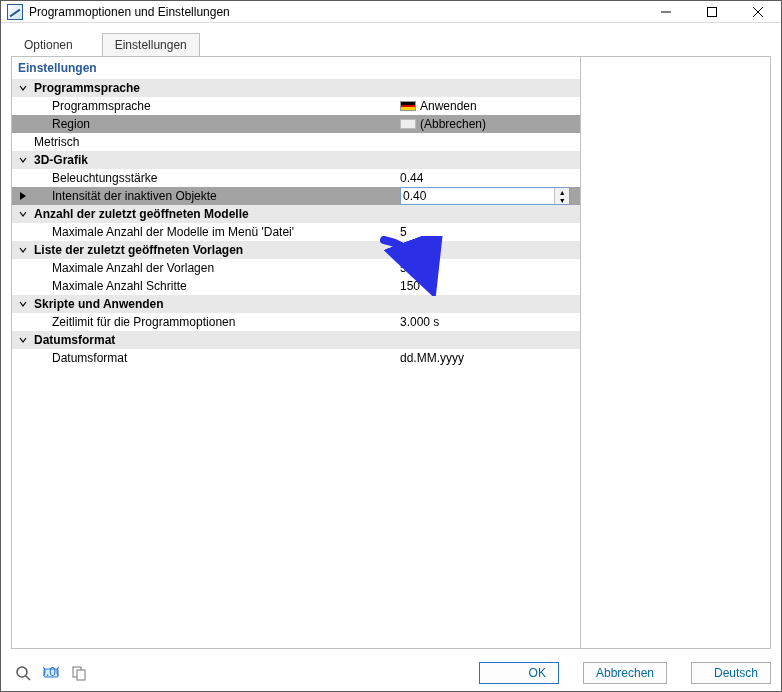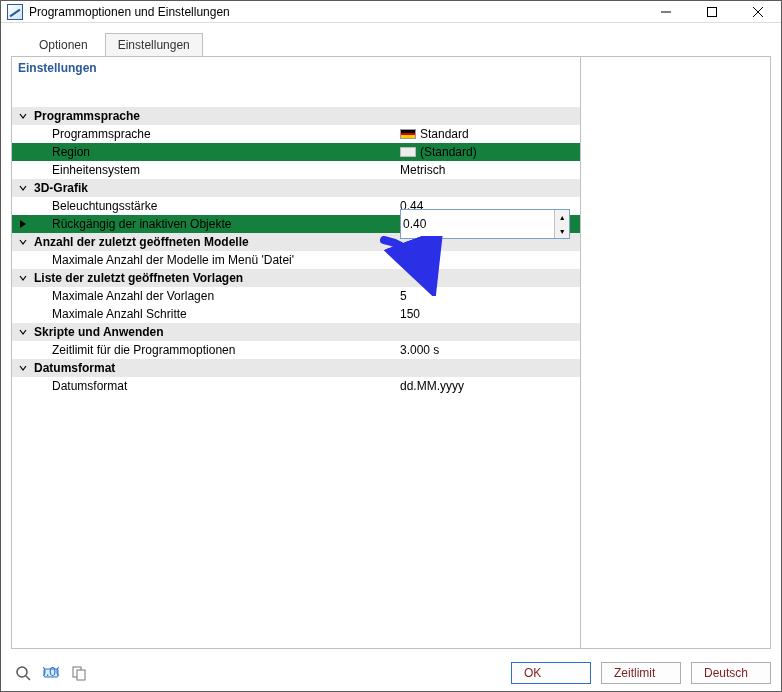--- a/index.html
+++ b/index.html
@@ -10,61 +10,61 @@
     .titlebar { height: 22px; display: flex; align-items: center; padding-left: 6px; border-bottom: 1px solid #dcdcdc; }
     .titlebar .app-icon { width: 16px; height: 16px; margin-right: 6px; position: relative; }
     .titlebar .app-icon::before { content: ""; position: absolute; inset: 0; border: 1px solid #2a5a9a; background: linear-gradient(135deg,#fff,#cde3f9); }
     .titlebar .app-icon::after { content: ""; position: absolute; left: 2px; top: 8px; width: 12px; height: 2px; background: #2a5a9a; transform: rotate(-35deg); }
     .titlebar .title { color: #000; }
     .titlebar .spacer { flex: 1; }
     .titlebar .win-btn { width: 46px; height: 30px; display: flex; align-items: center; justify-content: center; color: #000; }
     .titlebar .win-btn svg { display: block; }
 
     
-    .tabs { display: flex; padding: 10px 10px 0 25px; gap: 4px; }
+    .tabs { display: flex; padding: 10px 10px 0 10px; gap: 16px; }
     .tab { padding: 4px 12px; border: 1px solid transparent; border-bottom: none; color: #333; }
     .tab.active { background: #f5f5f5; border-color: #c0c0c0; }
     .tab-content-wrap { flex: 1; min-height: 0; padding: 0 10px 8px 10px; display: flex; }
 
     
     .panel { flex: 1; display: flex; border: 1px solid #c0c0c0; background: #fff; }
     .left-pane { flex: 1; display: flex; flex-direction: column; min-width: 0; }
     .right-pane { width: 190px; border-left: 1px solid #c0c0c0; }
     .pane-title { color: #2a5a9a; padding: 4px 6px 4px 6px; font-weight: bold; background: #fff; }
-    .grid { flex: 1; overflow-y: auto; margin-top: 28px; }
+    .grid { flex: 1; overflow-y: auto; }
 
     .group-header { display: flex; align-items: center; height: 18px; background: #e8e8e8; font-weight: bold; color: #000; }
     .group-header .chev { width: 22px; text-align: center; }
     .group-header .label { flex: 1; padding-left: 0; }
 
     .row { display: flex; align-items: center; height: 18px; }
     .row .marker { width: 22px; text-align: center; color: #000; }
     .row .label { flex: 1; padding-left: 18px; color: #000; }
     .row .value { width: 180px; display: flex; align-items: center; color: #000; }
-    .row.alt { background: #15803d; }
+    .row.alt { background: #a3a3a3; }
 
     .flag-de { width: 16px; height: 10px; margin-right: 4px; background: linear-gradient(to bottom,#000 0 33%,#dd0000 33% 66%,#ffce00 66% 100%); border: 1px solid #999; }
     .flag-blank { width: 16px; height: 10px; margin-right: 4px; background: #eee; border: 1px solid #bbb; }
 
     .spinner {
-      display: flex; align-items: center; height: 30px; width: 170px;
+      display: flex; align-items: center; height: 18px; width: 170px;
       border: 1px solid #7a9fcd; background: #fff;
     }
     .spinner input { border: none; outline: none; width: 100%; height: 100%; padding-left: 2px; font-size: 12px; color: #000; background: transparent; }
     .spinner .spin-btns { width: 16px; height: 100%; display: flex; flex-direction: column; border-left: 1px solid #c0c0c0; }
     .spinner .spin-btn { flex: 1; display: flex; align-items: center; justify-content: center; font-size: 7px; line-height: 1; background: #f2f2f2; }
 
     
     .arrow-anno { position: absolute; left: 375px; top: 180px; z-index: 5; pointer-events: none; }
 
     
     .footer { height: 34px; display: flex; align-items: center; padding: 4px 10px 6px 10px; gap: 4px; }
     .footer .tool-btn { width: 24px; height: 24px; display: flex; align-items: center; justify-content: center; border: 1px solid transparent; }
     .footer .spacer { flex: 1; }
-    .footer .dlg-btn { min-width: 80px; height: 22px; border: 1px solid #adadad; background: #fdfdfd; color: #7f1d1d; padding: 0 12px; margin-left: 6px; text-align: left; }
+    .footer .dlg-btn { min-width: 80px; height: 22px; border: 1px solid #adadad; background: #fdfdfd; color: #0369a1; padding: 0 12px; margin-left: 20px; text-align: right; }
     .footer .dlg-btn.primary { border: 1px solid #2a72c8; }
 
     .chev svg, .marker svg { display: block; margin: 0 auto; }
   </style>
 </head>
 <body>
 
 <div class="titlebar">
   <span class="app-icon"></span>
   <span class="title">Programmoptionen und Einstellungen</span>
@@ -104,34 +104,33 @@
                 <polyline points="2,3 5,7 8,3" fill="none" stroke="#000" stroke-width="1.2"></polyline>
               </svg>
           </span>
           <span class="label">Programmsprache</span>
         </div>
         <div class="row">
           <span class="marker"></span>
           <span class="label">Programmsprache</span>
           <span class="value">
             <span class="flag-de"></span>
-            <span>Standard</span>
+            <span>Anwenden</span>
           </span>
         </div>
         <div class="row alt">
           <span class="marker"></span>
           <span class="label">Region</span>
           <span class="value">
             <span class="flag-blank"></span>
-            <span>(Standard)</span>
-          </span>
-        </div>
-        <div class="row">
-          <span class="marker"></span>
-          <span class="label">Einheitensystem</span>
+            <span>(Abbrechen)</span>
+          </span>
+        </div>
+        <div class="row">
+          <span class="marker"></span>
           <span class="value">Metrisch</span>
         </div>
 
         <div class="group-header">
           <span class="chev">
             <svg width="10" height="10">
                 <polyline points="2,3 5,7 8,3" fill="none" stroke="#000" stroke-width="1.2"></polyline>
               </svg>
           </span>
           <span class="label">3D-Grafik</span>
@@ -140,21 +139,21 @@
           <span class="marker"></span>
           <span class="label">Beleuchtungsstärke</span>
           <span class="value">0.44</span>
         </div>
         <div class="row alt">
           <span class="marker">
             <svg width="10" height="10">
                 <polygon points="2,1 8,5 2,9" fill="#000"></polygon>
               </svg>
           </span>
-          <span class="label">Rückgängig der inaktiven Objekte</span>
+          <span class="label">Intensität der inaktiven Objekte</span>
           <span class="value">
             <span class="spinner">
               <input type="text" value="0.40" style="">
               <span class="spin-btns">
                 <span class="spin-btn">▲</span>
                 <span class="spin-btn">▼</span>
               </span>
             </span>
           </span>
         </div>
@@ -250,15 +249,15 @@
       </svg>
   </span>
   <span class="tool-btn">
     <svg width="16" height="16">
         <rect x="2" y="2" width="8" height="10" fill="#fff" stroke="#777"></rect>
         <rect x="6" y="5" width="8" height="10" fill="#fff" stroke="#777"></rect>
       </svg>
   </span>
   <span class="spacer"></span>
   <button class="dlg-btn primary">OK</button>
-  <button class="dlg-btn">Zeitlimit</button>
+  <button class="dlg-btn">Abbrechen</button>
   <button class="dlg-btn">Deutsch</button>
 </div>
 
 </body></html>

